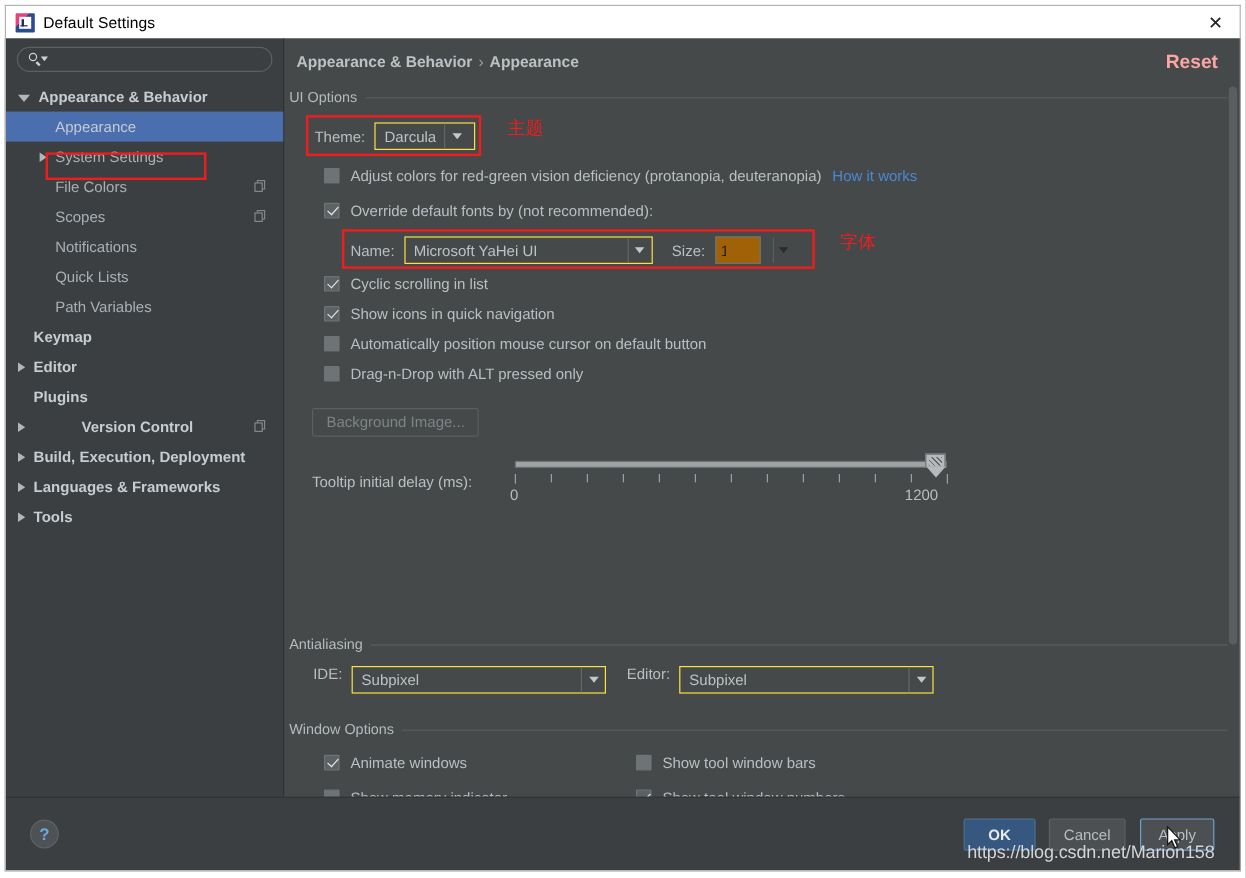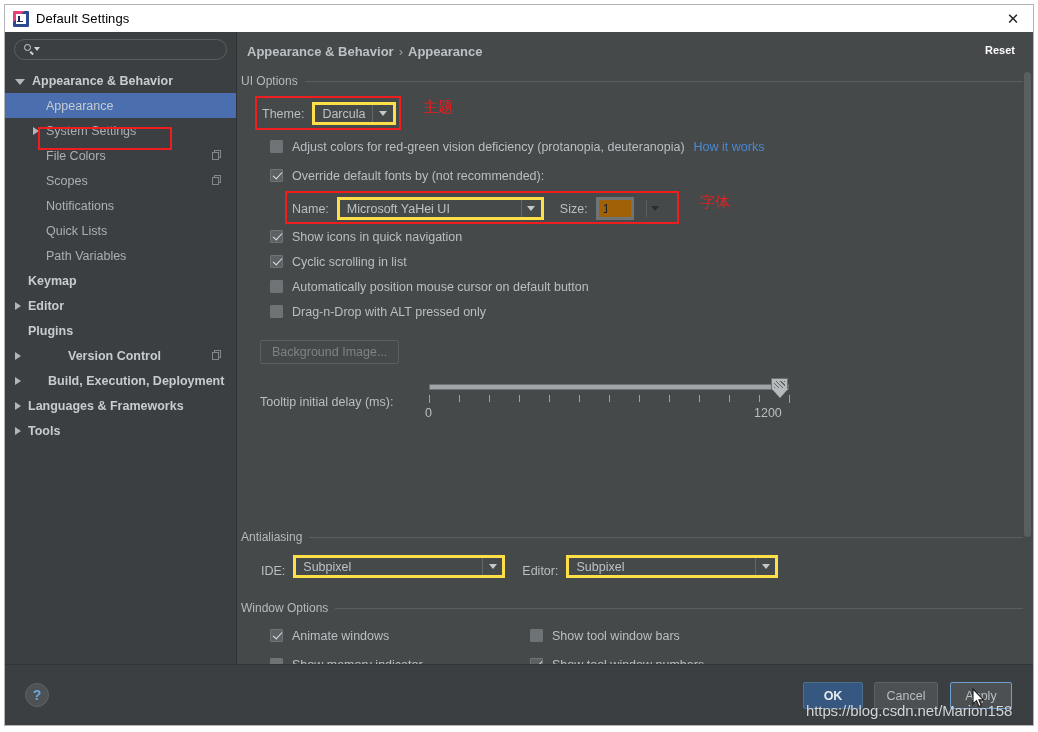--- a/index.html
+++ b/index.html
@@ -232,23 +232,23 @@
     white-space: nowrap;
   }
   .breadcrumb .sep {
     font-weight: normal;
     color: #9aa0a3;
     margin: 0 5px;
   }
   .reset-link {
     position: absolute;
     right: 18px; top: 12px;
-    font-size: 11px;
+    font-size: 16px;
     font-weight: bold;
-    color: #ffffff;
+    color: #fca5a5;
     cursor: default;
   }
   .panel-body {
     position: absolute;
     left: 0; top: 36px;
     right: 0; bottom: 0;
   }
   .group {
     position: absolute;
     left: 0;
@@ -301,21 +301,21 @@
   .link {
     color: #4a88d6;
     margin-left: 9px;
     cursor: default;
   }
   
   .combo {
     display: inline-flex;
     align-items: stretch;
     height: 23px;
-    border: 3px solid #fde047;
+    border: 1px solid #fde047;
     background: #45494a;
     box-sizing: border-box;
     vertical-align: middle;
   }
   .combo .val {
     display: flex;
     align-items: center;
     padding: 0 7px;
     font-size: 12.5px;
     color: #bcc2c5;
@@ -584,21 +584,21 @@
               <span class="tlabel">Plugins</span>
             </div>
             <div class="tree-item bold" style="padding-left: 10px; gap: 40px;">
               <span class="arrow "></span>
               <span class="tlabel">Version Control</span>
               <span class="copy-badge">
                 <span class="b1"></span>
                 <span class="b2"></span>
               </span>
             </div>
-            <div class="tree-item bold" style="padding-left: 10px; gap: 20px;">
+            <div class="tree-item bold" style="padding-left: 10px;">
               <span class="arrow "></span>
               <span class="tlabel">Build, Execution, Deployment</span>
             </div>
             <div class="tree-item bold" style="padding-left: 10px;">
               <span class="arrow "></span>
               <span class="tlabel">Languages &amp; Frameworks</span>
             </div>
             <div class="tree-item bold" style="padding-left: 10px;">
               <span class="arrow "></span>
               <span class="tlabel">Tools</span>
@@ -665,25 +665,25 @@
                     </span>
                 </span>
               </div>
               <div class="anno-box" style="left:48px; top:0px; width:394px; height:33px;"></div>
               <div class="anno-text" style="left:463px; top:2px;">字体</div>
             </div>
 
             <div id="ui-checkboxes" style="margin-left:33px; margin-top:-1px;">
                 <div class="ck-row">
                   <span class="ckbox checked"></span>
-                  <span>Show icons in quick navigation</span>
+                  <span>Cyclic scrolling in list</span>
                 </div>
                 <div class="ck-row">
                   <span class="ckbox checked"></span>
-                  <span>Cyclic scrolling in list</span>
+                  <span>Show icons in quick navigation</span>
                 </div>
                 <div class="ck-row">
                   <span class="ckbox"></span>
                   <span>Automatically position mouse cursor on default button</span>
                 </div>
                 <div class="ck-row">
                   <span class="ckbox"></span>
                   <span>Drag-n-Drop with ALT pressed only</span>
                 </div>
               </div>
@@ -719,21 +719,21 @@
               <div class="slider-label" style="left:517px; top:34px;">1200</div>
             </div>
           </div>
 
           <div class="group" style="top:462px;">
             <div class="group-title" style="margin-left:2px;">
               <span class="txt">Antialiasing</span>
               <span class="line"></span>
             </div>
             <div style="position:relative; height:34px; margin-top:8px;">
-              <div style="position:absolute; left:24px; top:3px; display:flex; align-items:flex-end; gap:8px;">
+              <div style="position:absolute; left:24px; top:3px; display:flex; align-items:flex-start; gap:8px;">
                 <span class="inline-label">IDE:</span>
                 <span class="combo" style="width:212px;">
                   <span class="val" style="flex:1;">Subpixel</span>
                   <span class="arrowcell">
                       <span class="tri"></span>
                     </span>
                 </span>
                 <span class="inline-label" style="margin-left:9px;">Editor:</span>
                 <span class="combo" style="width:212px;">
                   <span class="val" style="flex:1;">Subpixel</span>

